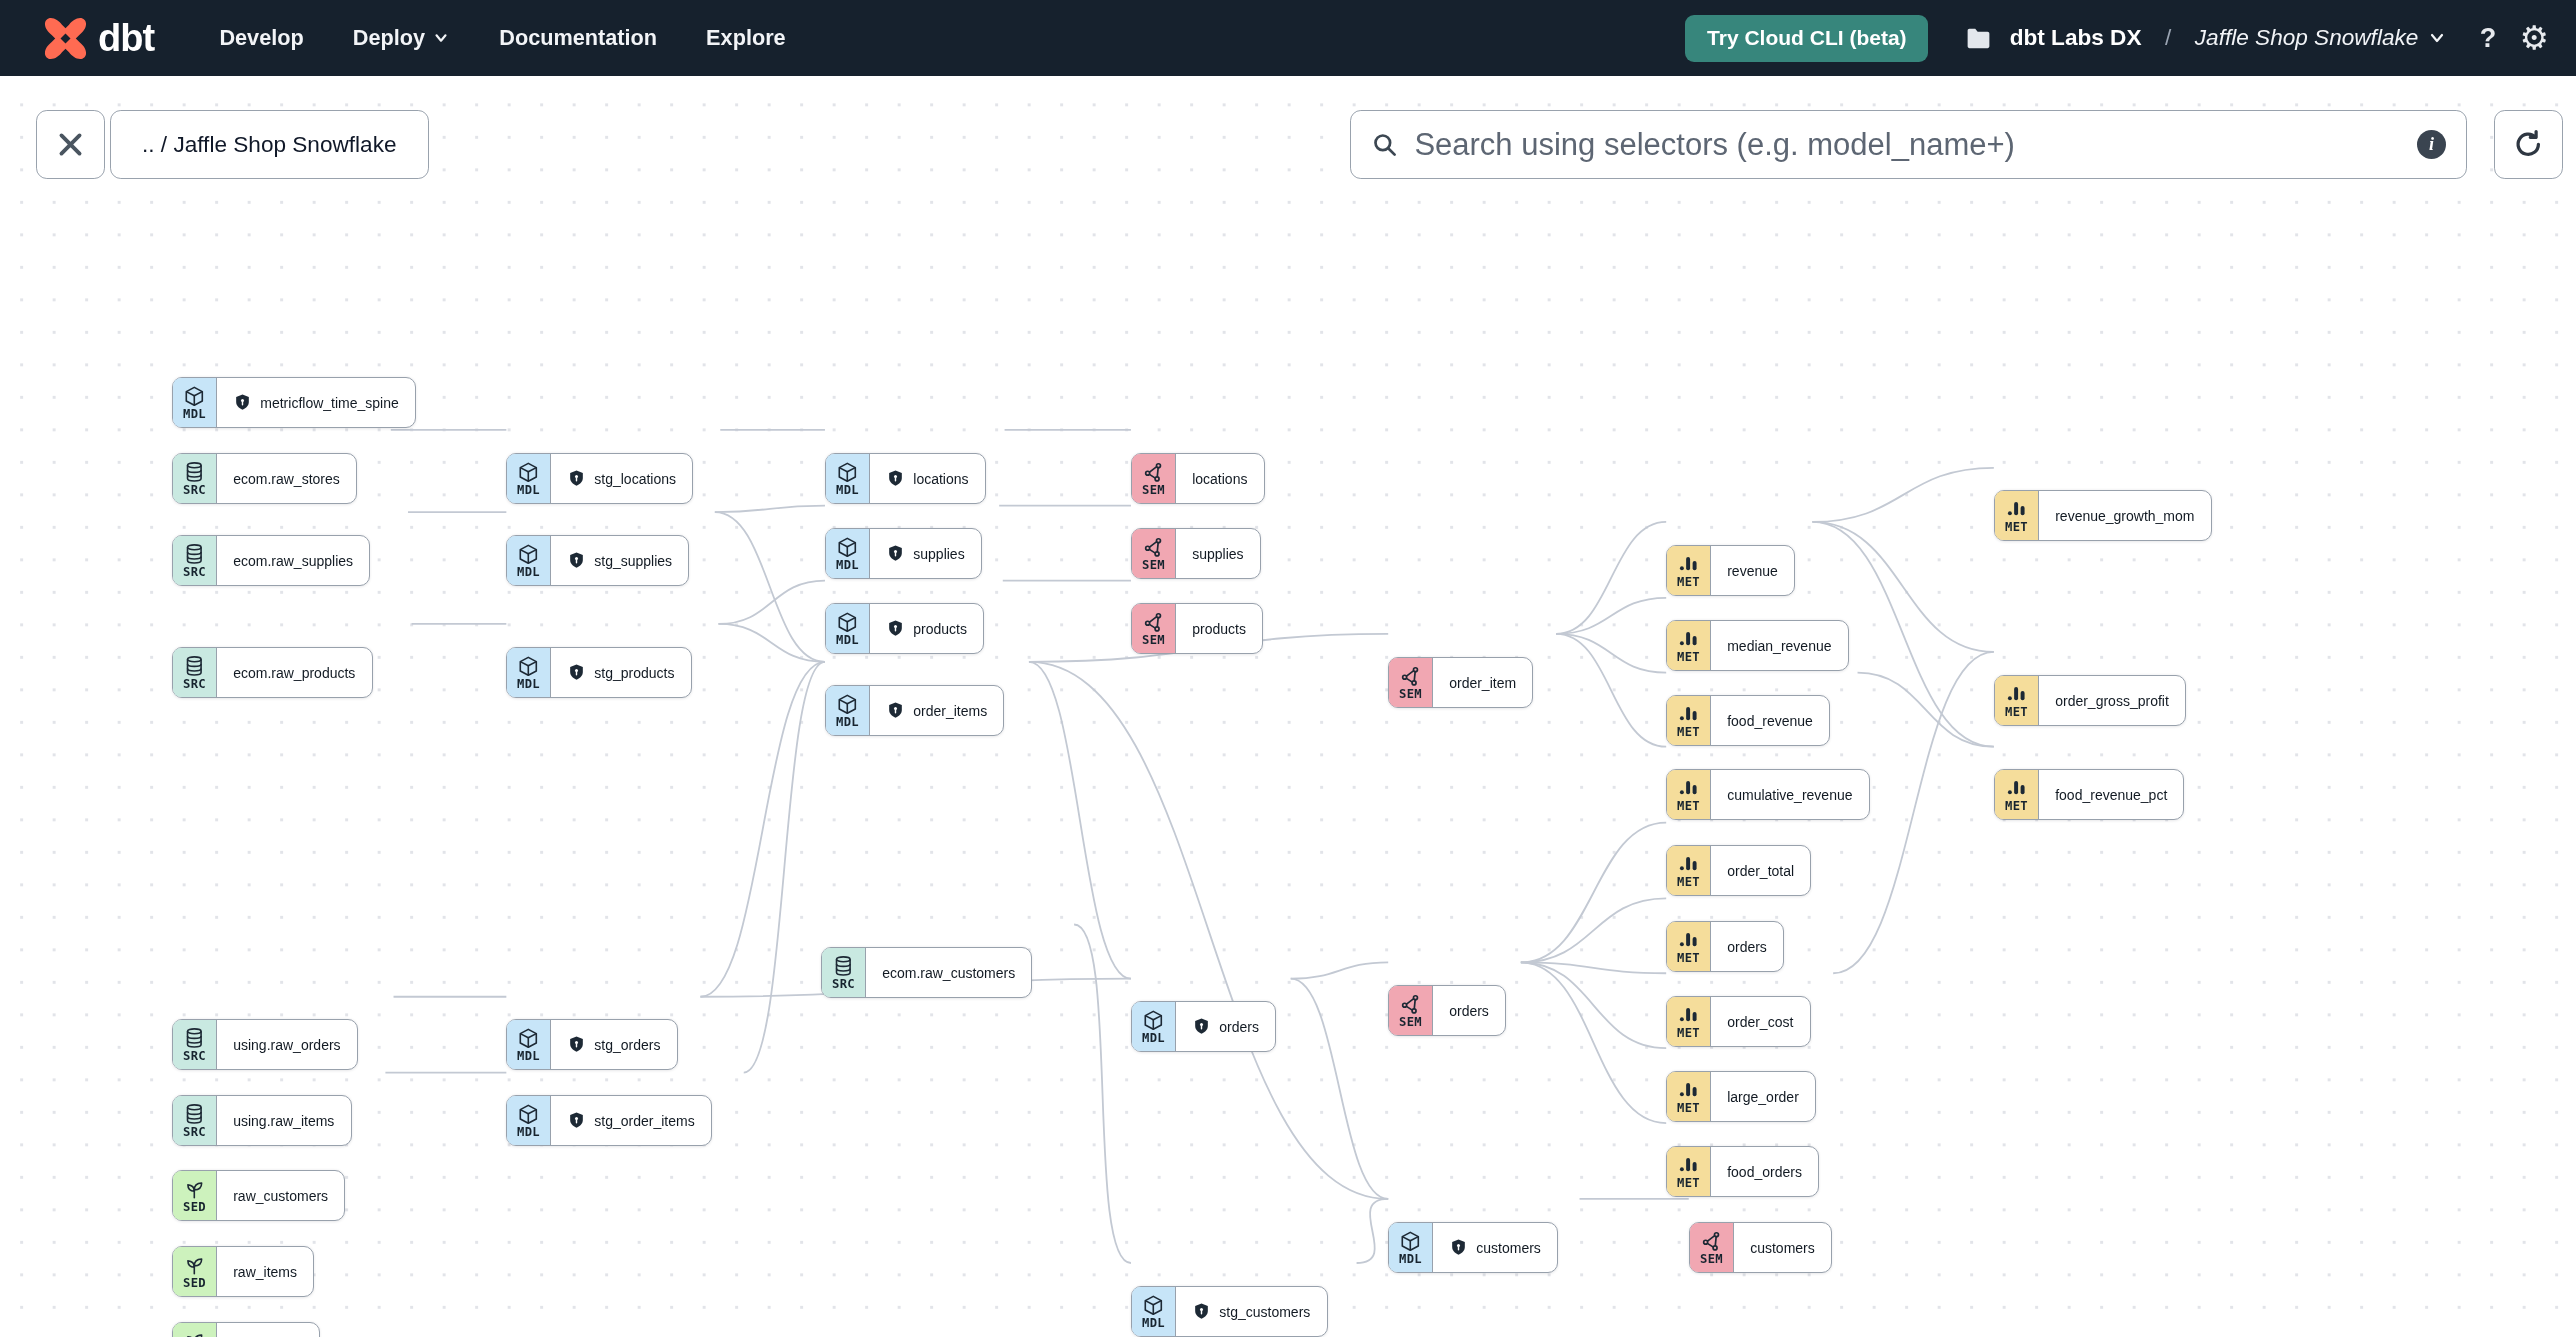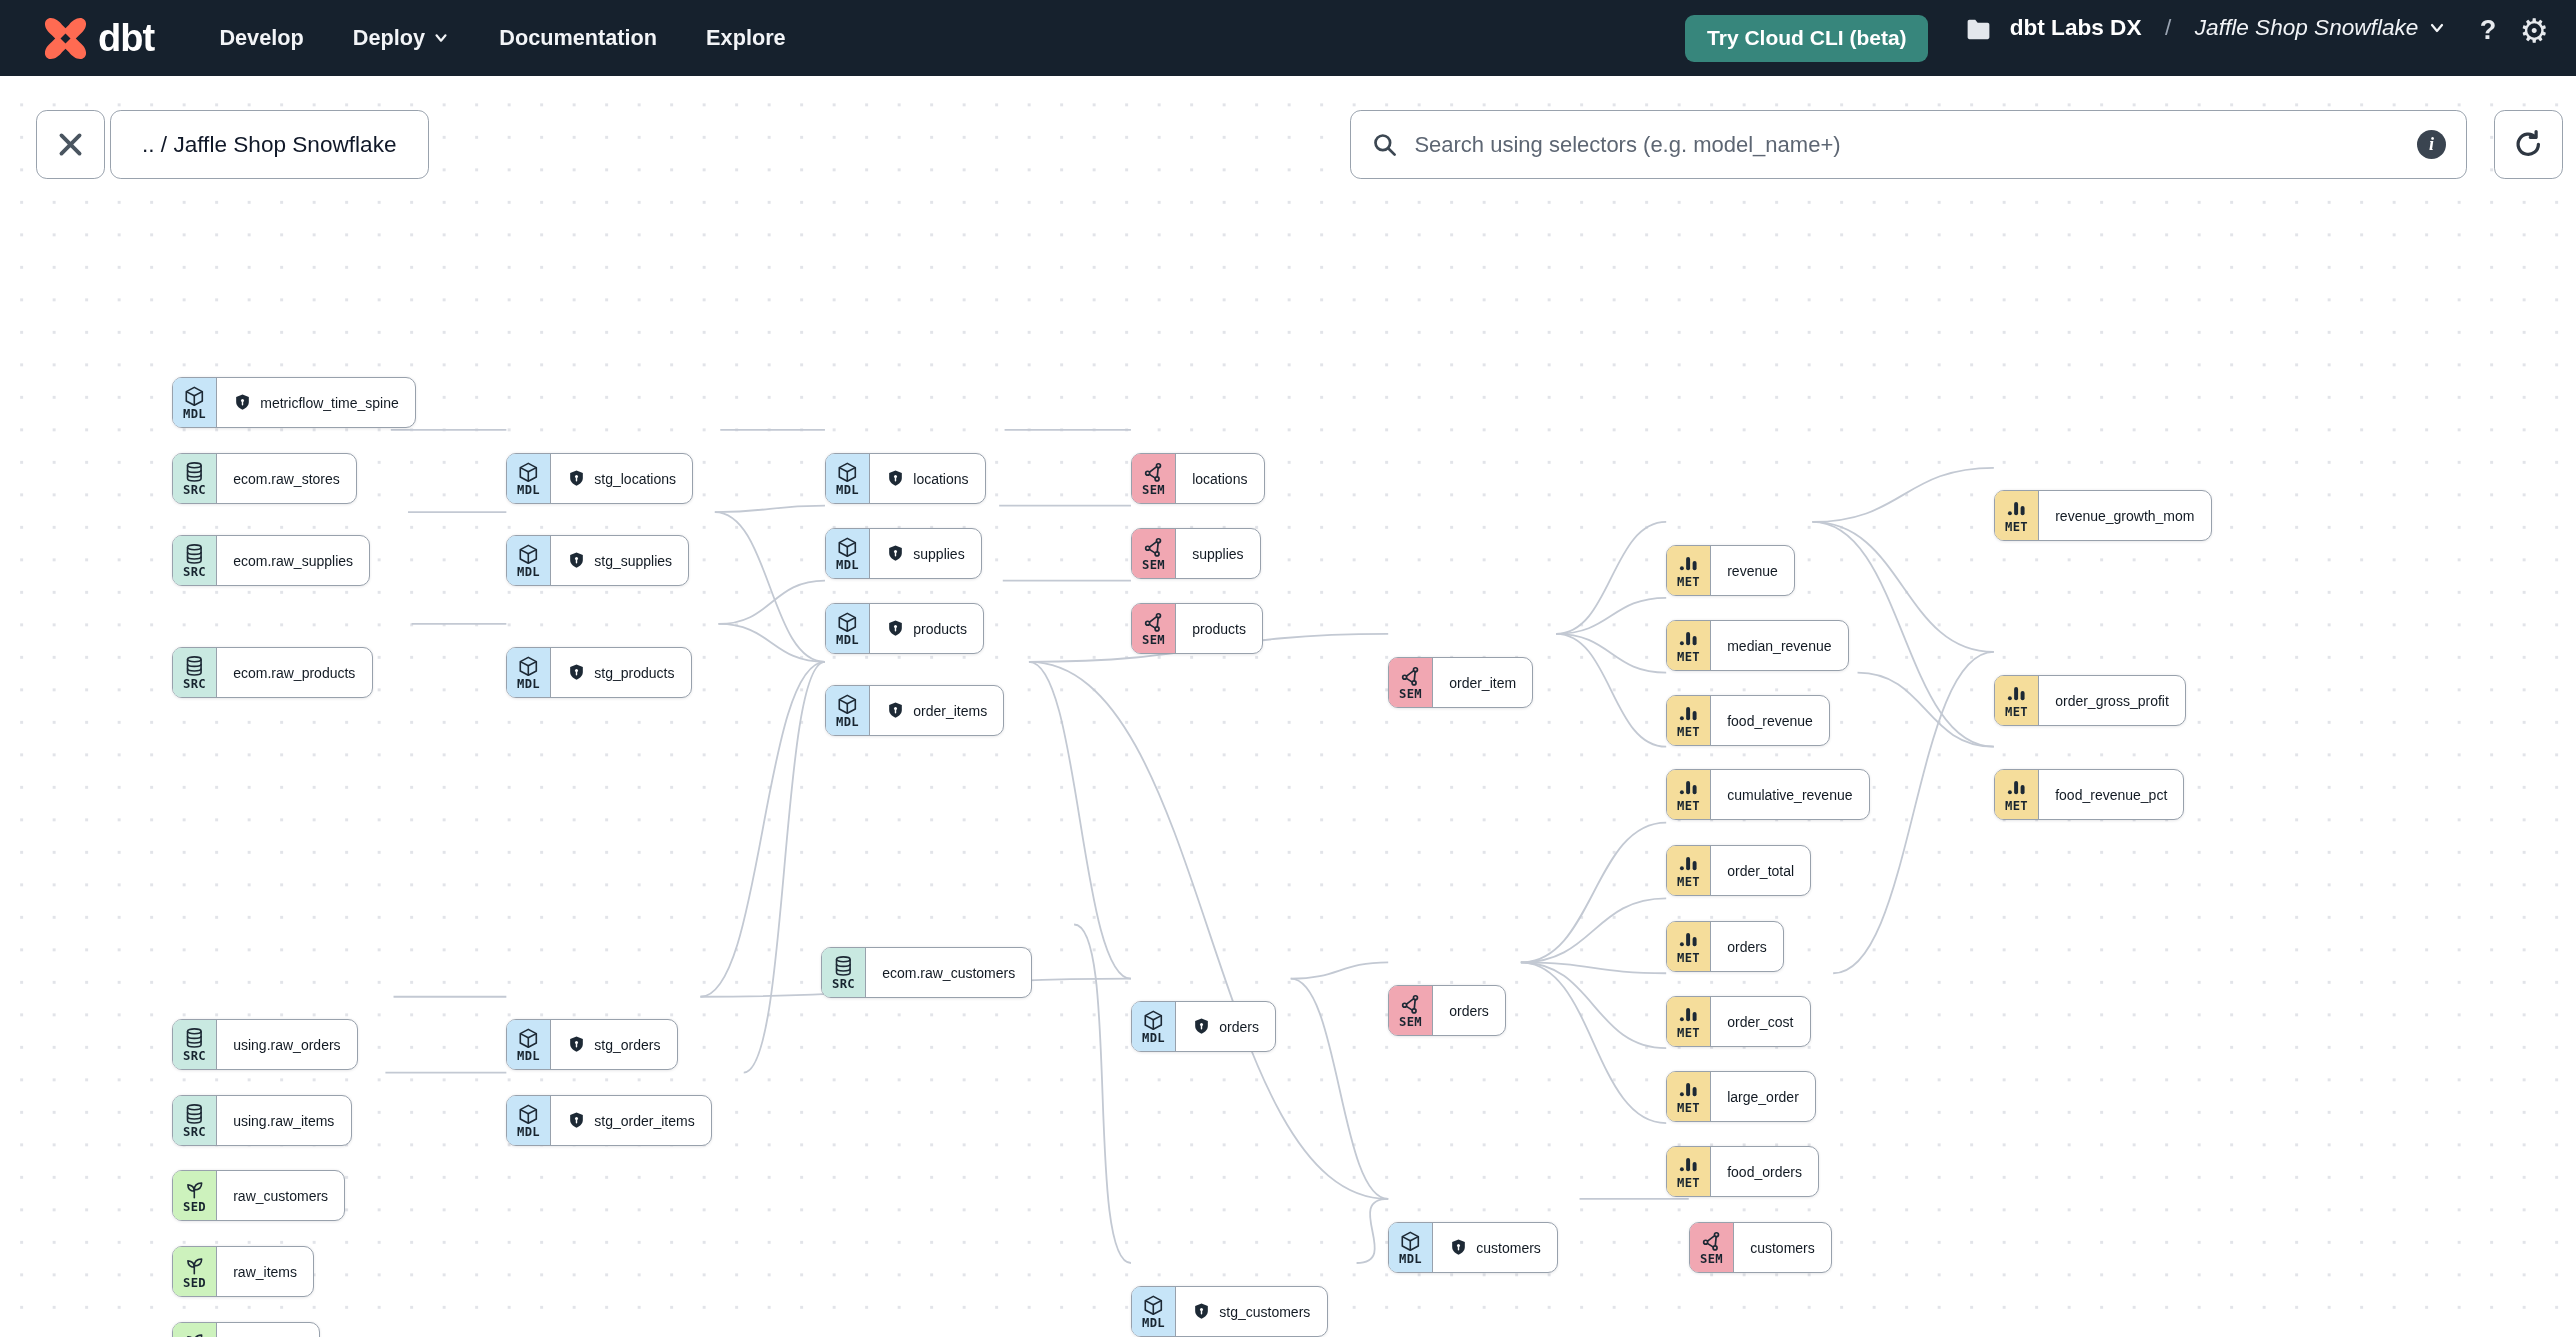--- a/index.html
+++ b/index.html
@@ -11,21 +11,21 @@
   
   .navbar{
     position:absolute;top:0;left:0;width:2576px;height:76px;
     background:#16212d;display:flex;align-items:center;z-index:30;
   }
   .logo{display:flex;align-items:center;gap:9px;margin-left:42px;cursor:pointer;}
   .logo-text{color:#ffffff;font-size:38px;font-weight:bold;letter-spacing:-0.9px;}
   .nav-links{display:flex;align-items:center;gap:49px;margin-left:65px;}
   .navlink{color:#f2f4f7;font-size:21.7px;font-weight:600;cursor:pointer;display:flex;align-items:center;gap:7.2px;}
   .navlink.active{font-weight:700;}
-  .nav-right{margin-left:auto;display:flex;align-items:flex-start;gap:23.5px;margin-right:27px;}
+  .nav-right{margin-left:auto;display:flex;align-items:center;gap:23.5px;margin-right:27px;}
   .cta{
     background:#37867c;color:#ffffff;border:none;border-radius:9px;
     height:47px;padding:0 21.7px;font-size:21px;font-weight:600;
     font-family:"Liberation Sans",sans-serif;cursor:pointer;
   }
   .account-name{color:#ffffff;font-size:22.6px;font-weight:700;}
   .crumb-sep{color:#9aa4b2;font-size:22.6px;}
   .project-sel{display:flex;align-items:center;gap:9px;color:#f2f4f7;font-size:22.6px;cursor:pointer;font-style:italic;}
   .icon-btn{color:#e7eaee;cursor:pointer;display:flex;align-items:center;}
   .help-q{font-size:27px;font-weight:700;color:#e7eaee;}
@@ -53,21 +53,21 @@
     position:absolute;top:110px;left:110px;height:69px;background:#ffffff;
     border:1.8px solid #99a2ad;border-radius:10.8px;display:flex;align-items:center;
     padding:0 31px;font-size:22.6px;color:#101828;z-index:40;box-sizing:border-box;
   }
   .searchbar{
     position:absolute;top:110px;left:1350px;width:1117px;height:69px;
     background:#ffffff;border:1.8px solid #99a2ad;border-radius:10.8px;
     display:flex;align-items:center;padding:0 20px;gap:14.4px;z-index:40;box-sizing:border-box;
   }
   .searchbar input{
-    flex:1;border:none;outline:none;font-size:22px;color:#101828;
+    flex:1;border:none;outline:none;font-size:31px;color:#101828;
     font-family:"Liberation Sans",sans-serif;background:transparent;
   }
   .searchbar input::placeholder{color:#5d6673;}
   .info-badge{
     width:29px;height:29px;border-radius:50%;background:#3a4450;color:#ffffff;
     display:flex;align-items:center;justify-content:center;
     font-size:18px;font-weight:700;font-family:"Liberation Serif",serif;font-style:italic;
     cursor:pointer;flex:0 0 auto;
   }
   .refresh-btn{left:2494px;width:69px;}

